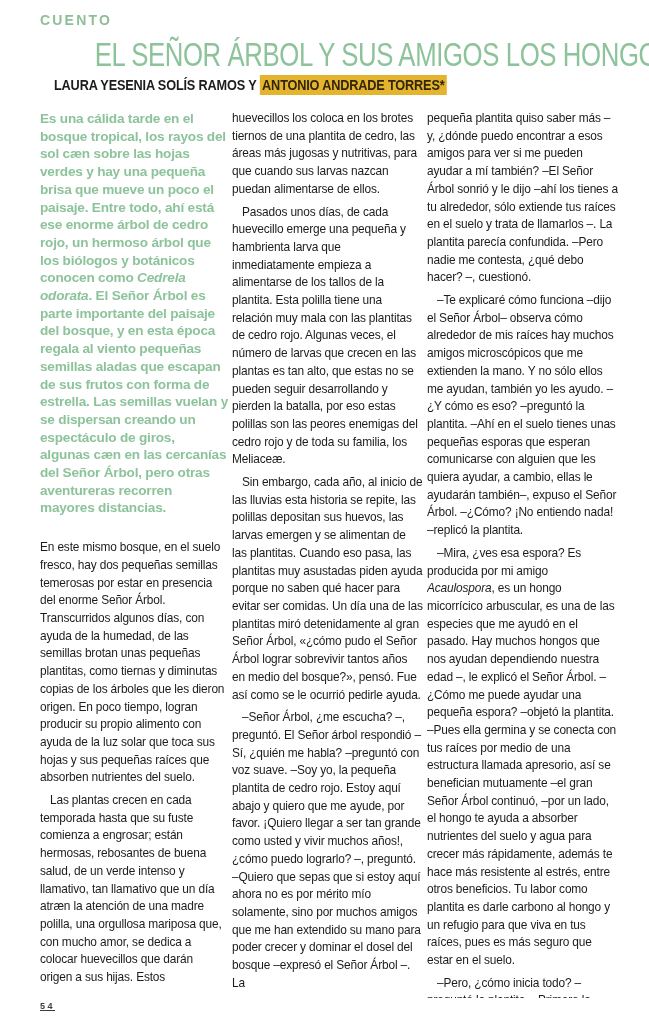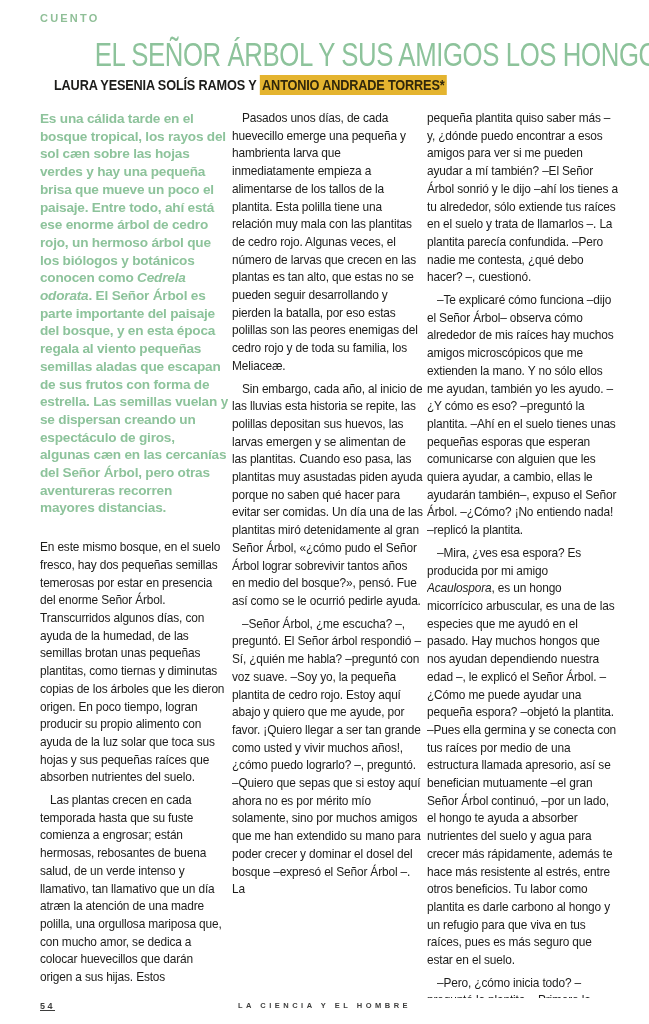--- a/index.html
+++ b/index.html
@@ -8,21 +8,21 @@
     background:#ffffff;
     font-family:"Liberation Sans",sans-serif;
     position:relative;
     overflow:hidden;
     -webkit-font-smoothing:antialiased;
   }
   .page{position:absolute;inset:0;}
 
   .kicker{
     position:absolute;left:40px;top:12px;
-    font-size:11px;font-weight:700;letter-spacing:2.2px;
+    font-size:14px;font-weight:700;letter-spacing:2.2px;
     color:#8fbf97;
   }
 
   .title{
     position:absolute;left:30px;top:36px;width:588px;
     text-align:center;white-space:nowrap;
     font-size:33px;font-weight:400;letter-spacing:-0.5px;
     color:#8dc39b;
     transform:scaleX(0.78);transform-origin:center top;
   }
@@ -85,29 +85,29 @@
     <span>LAURA YESENIA SOLÍS RAMOS Y </span><span class="hl">ANTONIO ANDRADE TORRES*</span>
   </div>
 
   <div class="columns">
       <div class="column">
         <div class="lede">Es una cálida tarde en el bosque tropical, los rayos del sol cæn sobre las hojas verdes y hay una pequeña brisa que mueve un poco el paisaje. Entre todo, ahí está ese enorme árbol de cedro rojo, un hermoso árbol que los biólogos y botánicos conocen como <i>Cedrela odorata</i>. El Señor Árbol es parte importante del paisaje del bosque, y en esta época regala al viento pequeñas semillas aladas que escapan de sus frutos con forma de estrella. Las semillas vuelan y se dispersan creando un espectáculo de giros, algunas cæn en las cercanías del Señor Árbol, pero otras aventureras recorren mayores distancias.</div>
         <p>En este mismo bosque, en el suelo fresco, hay dos pequeñas semillas temerosas por estar en presencia del enorme Señor Árbol. Transcurridos algunos días, con ayuda de la humedad, de las semillas brotan unas pequeñas plantitas, como tiernas y diminutas copias de los árboles que les dieron origen. En poco tiempo, logran producir su propio alimento con ayuda de la luz solar que toca sus hojas y sus pequeñas raíces que absorben nutrientes del suelo.</p>
         <p class="indent">Las plantas crecen en cada temporada hasta que su fuste comienza a engrosar; están hermosas, rebosantes de buena salud, de un verde intenso y llamativo, tan llamativo que un día atræn la atención de una madre polilla, una orgullosa mariposa que, con mucho amor, se dedica a colocar huevecillos que darán origen a sus hijas. Estos</p>
       </div>
       <div class="column">
+        <p>huevecillos los coloca en los brotes tiernos de una plantita de cedro, las áreas más jugosas y nutritivas, para que cuando sus larvas nazcan puedan alimentarse de ellos.</p>
         <p class="indent">Pasados unos días, de cada huevecillo emerge una pequeña y hambrienta larva que inmediatamente empieza a alimentarse de los tallos de la plantita. Esta polilla tiene una relación muy mala con las plantitas de cedro rojo. Algunas veces, el número de larvas que crecen en las plantas es tan alto, que estas no se pueden seguir desarrollando y pierden la batalla, por eso estas polillas son las peores enemigas del cedro rojo y de toda su familia, los Meliaceæ.</p>
         <p class="indent">Sin embargo, cada año, al inicio de las lluvias esta historia se repite, las polillas depositan sus huevos, las larvas emergen y se alimentan de las plantitas. Cuando eso pasa, las plantitas muy asustadas piden ayuda porque no saben qué hacer para evitar ser comidas. Un día una de las plantitas miró detenidamente al gran Señor Árbol, «¿cómo pudo el Señor Árbol lograr sobrevivir tantos años en medio del bosque?», pensó. Fue así como se le ocurrió pedirle ayuda.</p>
         <p class="indent">–Señor Árbol, ¿me escucha? –, preguntó. El Señor árbol respondió – Sí, ¿quién me habla? –preguntó con voz suave. –Soy yo, la pequeña plantita de cedro rojo. Estoy aquí abajo y quiero que me ayude, por favor. ¡Quiero llegar a ser tan grande como usted y vivir muchos años!, ¿cómo puedo lograrlo? –, preguntó. –Quiero que sepas que si estoy aquí ahora no es por mérito mío solamente, sino por muchos amigos que me han extendido su mano para poder crecer y dominar el dosel del bosque –expresó el Señor Árbol –. La</p>
       </div>
       <div class="column">
         <p>pequeña plantita quiso saber más –y, ¿dónde puedo encontrar a esos amigos para ver si me pueden ayudar a mí también? –El Señor Árbol sonrió y le dijo –ahí los tienes a tu alrededor, sólo extiende tus raíces en el suelo y trata de llamarlos –. La plantita parecía confundida.  –Pero nadie me contesta, ¿qué debo hacer? –, cuestionó.</p>
         <p class="indent">–Te explicaré cómo funciona –dijo el Señor Árbol– observa cómo alrededor de mis raíces hay muchos amigos microscópicos que me extienden la mano. Y no sólo ellos me ayudan, también yo les ayudo. –¿Y cómo es eso? –preguntó la plantita. –Ahí en el suelo tienes unas pequeñas esporas que esperan comunicarse con alguien que les quiera ayudar, a cambio, ellas le ayudarán también–, expuso el Señor Árbol. –¿Cómo? ¡No entiendo nada! –replicó la plantita.</p>
         <p class="indent">–Mira, ¿ves esa espora? Es producida por mi amigo <i>Acaulospora</i>, es un hongo micorrícico arbuscular, es una de las especies que me ayudó en el pasado. Hay muchos hongos que nos ayudan dependiendo nuestra edad –, le explicó el Señor Árbol. –¿Cómo me puede ayudar una pequeña espora? –objetó la plantita. –Pues ella germina y se conecta con tus raíces por medio de una estructura llamada apresorio, así se benefician mutuamente –el gran Señor Árbol continuó, –por un lado, el hongo te ayuda a absorber nutrientes del suelo y agua para crecer más rápidamente, además te hace más resistente al estrés, entre otros beneficios. Tu labor como plantita es darle carbono al hongo y un refugio para que viva en tus raíces, pues es más seguro que estar en el suelo.</p>
         <p class="indent">–Pero, ¿cómo inicia todo? – preguntó la plantita.  –Primero la espora germina y las células del</p>
       </div>
     </div>
 
   <div class="footer-page">54</div>
 
-  <div class="footer-journal">LA CIENCIA Y EL HOMBRE</div>
 
 </div>
 
 </body></html>

